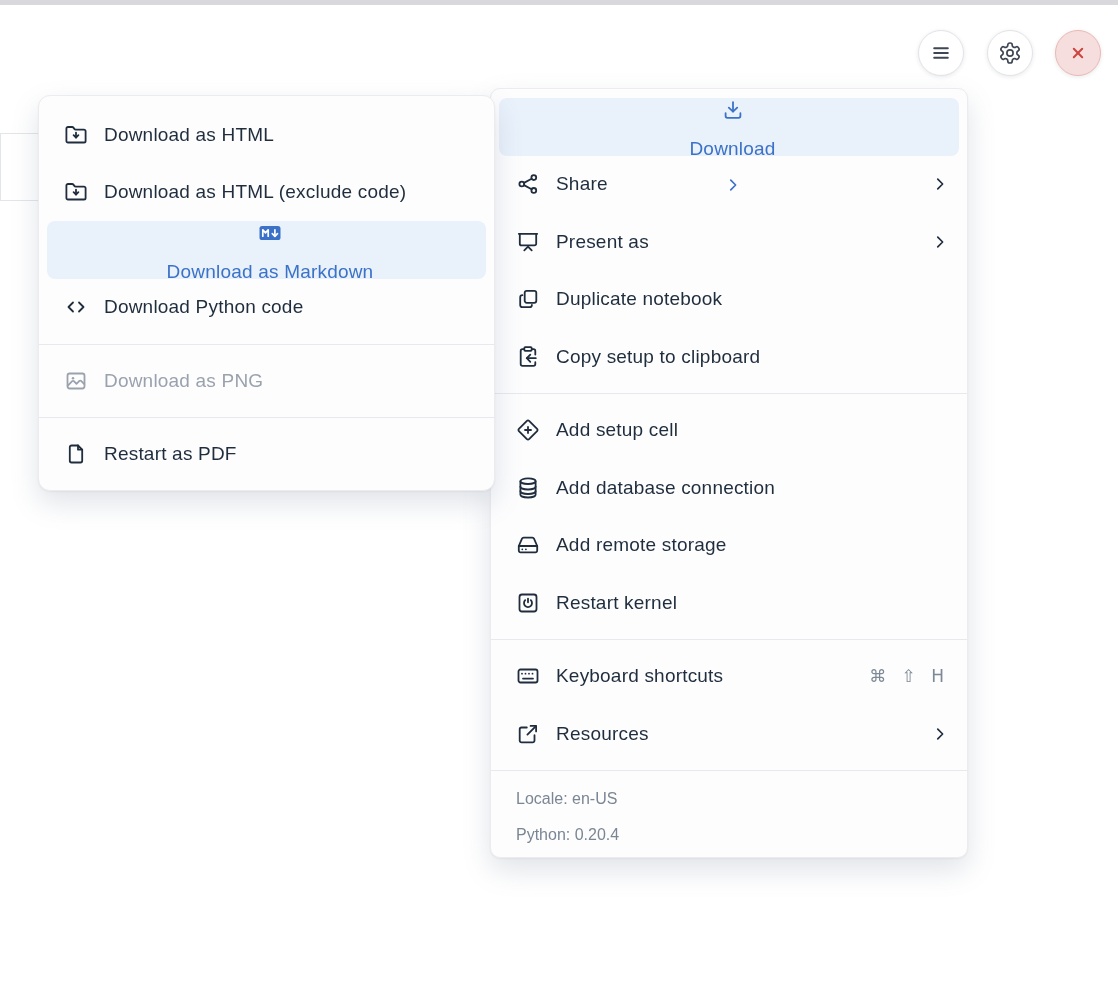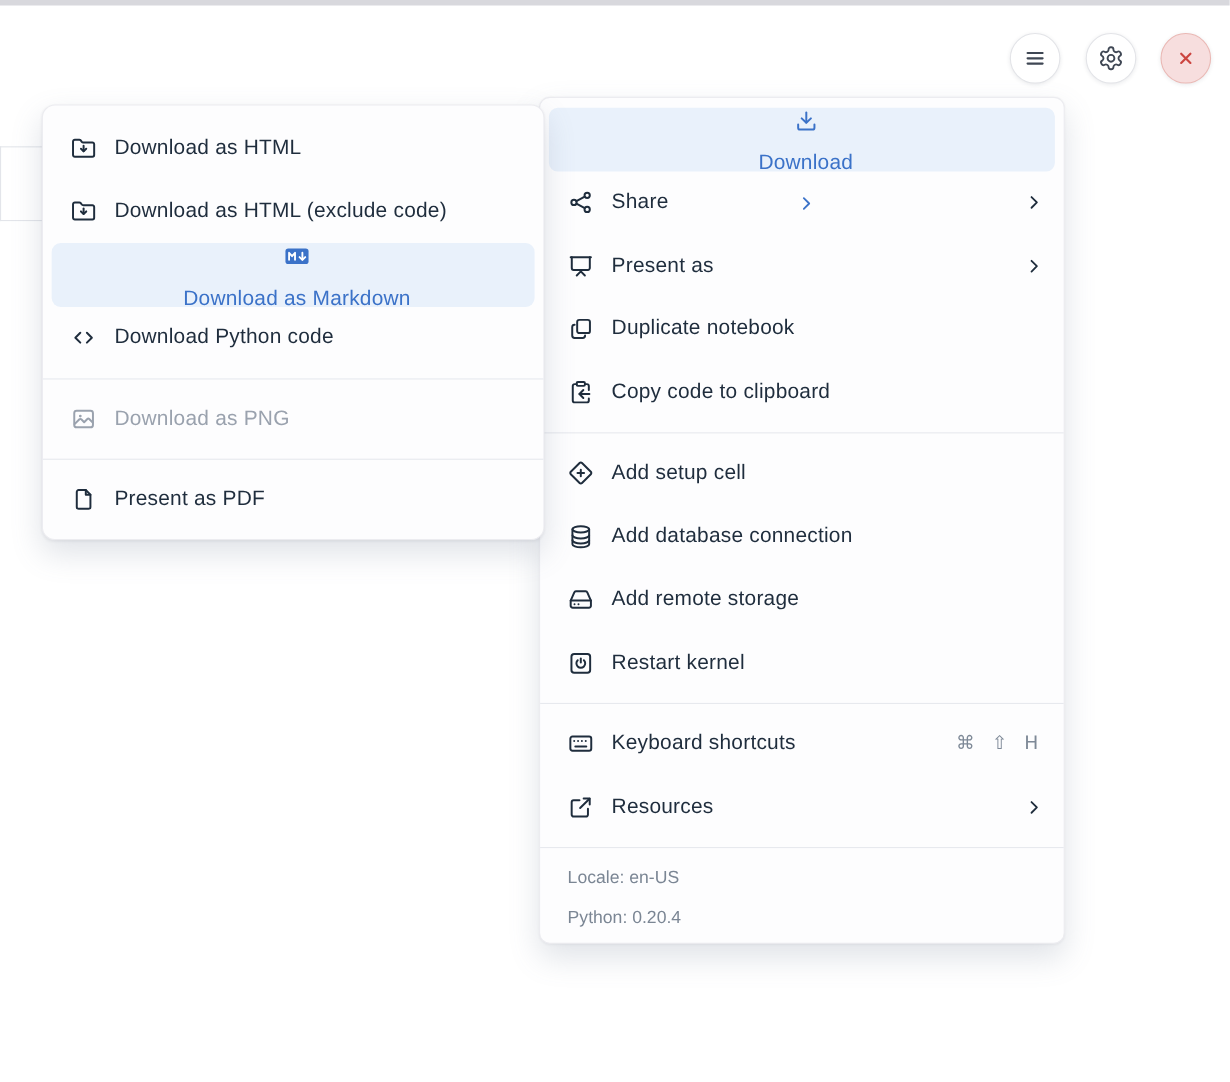--- a/index.html
+++ b/index.html
@@ -133,21 +133,21 @@
           <span class="mi-label">Download as PNG</span>
         </div>
         <div class="sep"></div>
         <div class="mi normal">
           <span class="mi-icon">
             <svg viewBox="0 0 24 24" fill="none" stroke="currentColor" stroke-width="1.8" stroke-linecap="round" stroke-linejoin="round">
               <path d="M14 3.5H7.5A1.7 1.7 0 0 0 5.8 5.2v13.6a1.7 1.7 0 0 0 1.7 1.7h9a1.7 1.7 0 0 0 1.7-1.7V7.7z"></path>
               <path d="M14 3.5v4.2h4.2"></path>
             </svg>
           </span>
-          <span class="mi-label">Present as PDF</span>
+          <span class="mi-label">Restart as PDF</span>
         </div>
       </div>
   </div>
 
   <div class="panel" id="mainmenu">
     <div id="mainmenu-items">
         <div class="mi highlighted">
           <span class="mi-icon">
             <svg viewBox="0 0 24 24" fill="none" stroke="currentColor" stroke-width="1.8" stroke-linecap="round" stroke-linejoin="round">
               <path d="M12 4.2v9.2"></path>
@@ -206,21 +206,21 @@
         <div class="mi normal">
           <span class="mi-icon">
             <svg viewBox="0 0 24 24" fill="none" stroke="currentColor" stroke-width="1.8" stroke-linecap="round" stroke-linejoin="round">
               <rect x="8.3" y="2.2" width="7.4" height="3.6" rx="1"></rect>
               <path d="M8.3 4.2H6.5a1.8 1.8 0 0 0-1.8 1.8v13a1.8 1.8 0 0 0 1.8 1.8h11a1.8 1.8 0 0 0 1.8-1.8v-1.8"></path>
               <path d="M15.7 4.2h1.8a1.8 1.8 0 0 1 1.8 1.8v3.6"></path>
               <path d="M19.8 13.2h-9"></path>
               <path d="m14.3 9.6-3.5 3.6 3.5 3.6"></path>
             </svg>
           </span>
-          <span class="mi-label">Copy code to clipboard</span>
+          <span class="mi-label">Copy setup to clipboard</span>
         </div>
         <div class="sep"></div>
         <div class="mi normal">
           <span class="mi-icon">
             <svg viewBox="0 0 24 24" fill="none" stroke="currentColor" stroke-width="1.8" stroke-linecap="round" stroke-linejoin="round">
               <path d="m13.1 2.9 8 8a1.55 1.55 0 0 1 0 2.2l-8 8a1.55 1.55 0 0 1-2.2 0l-8-8a1.55 1.55 0 0 1 0-2.2l8-8a1.55 1.55 0 0 1 2.2 0z"></path>
               <path d="M12 9v6"></path>
               <path d="M9 12h6"></path>
             </svg>
           </span>

